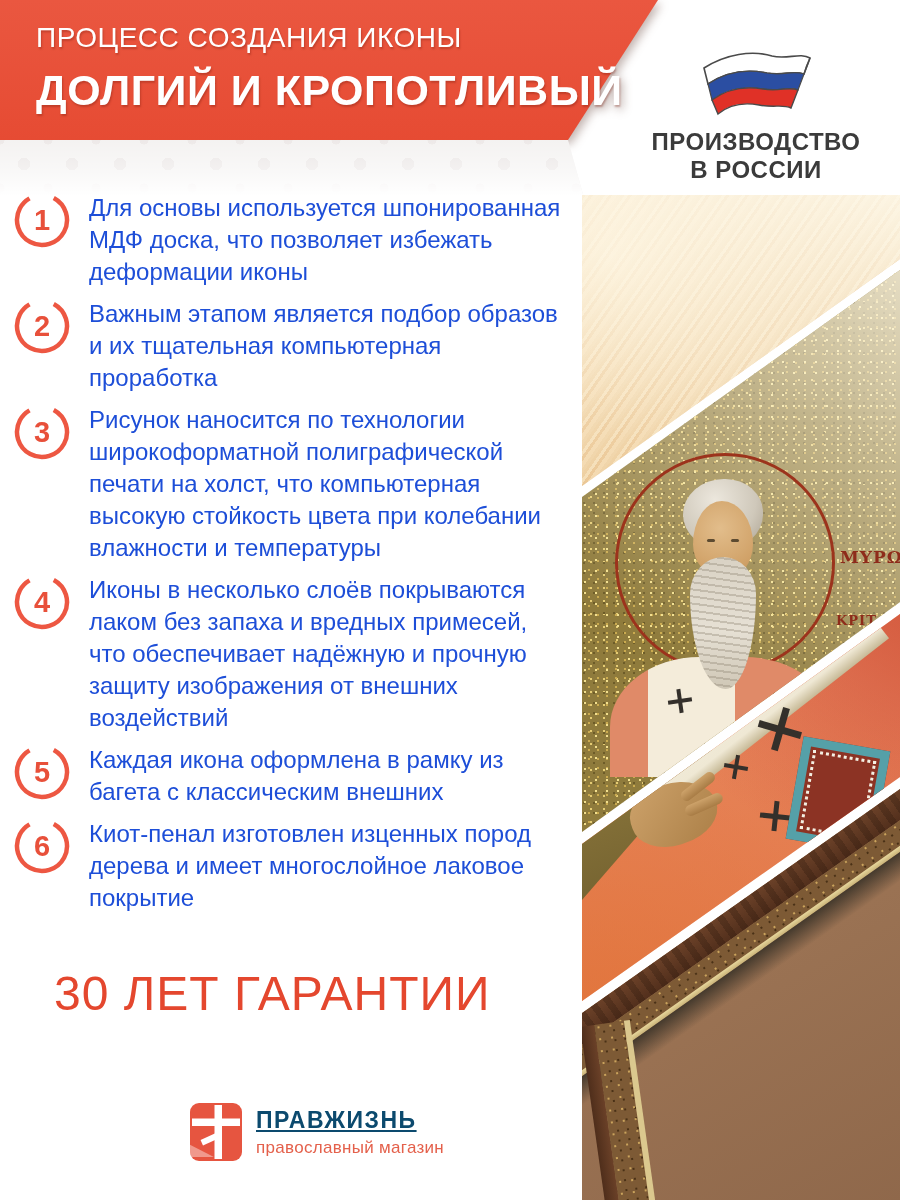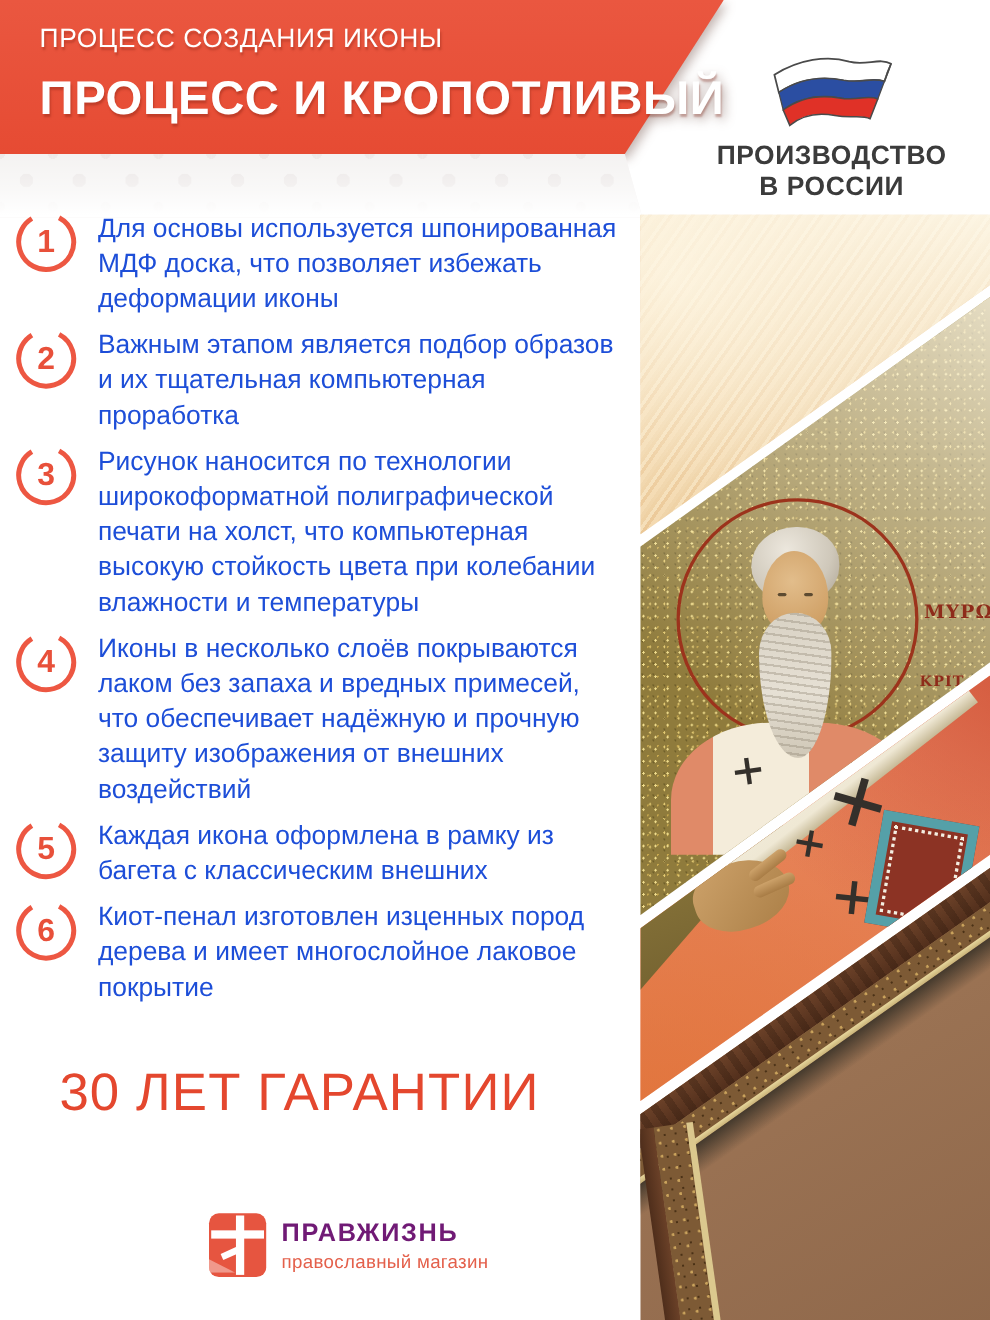--- a/index.html
+++ b/index.html
@@ -3,21 +3,21 @@
 <meta charset="utf-8">
 <style>
   html,body{margin:0;padding:0;}
   body{width:900px;height:1200px;position:relative;overflow:hidden;background:#fff;
        font-family:"Liberation Sans", sans-serif;}
 
   
   .banner-wrap{position:absolute;left:0;top:0;filter:drop-shadow(3px 4px 5px rgba(80,40,30,.35));}
   .banner{width:700px;height:140px;background:linear-gradient(180deg,#ea5740 0%,#e64b33 100%);
           clip-path:polygon(0 0,658px 0,568px 140px,0 140px);}
-  .banner-line1{position:absolute;left:36px;top:22px;color:#fff;font-size:24px;font-weight:400;
+  .banner-line1{position:absolute;left:36px;top:22px;color:#fff;font-size:28px;font-weight:400;
                 letter-spacing:.5px;text-shadow:1px 2px 2px rgba(120,30,15,.35);}
   .banner-line2{position:absolute;left:36px;top:66px;color:#fff;font-size:43px;font-weight:700;
                 letter-spacing:.5px;text-shadow:1px 2px 2px rgba(120,30,15,.35);}
 
   
   .pattern-band{position:absolute;left:0;top:140px;width:584px;height:58px;
     background-color:#f2f0ef;
     background-image:
       radial-gradient(circle 11px at 24px 24px, #e7e2e1 55%, transparent 58%),
       radial-gradient(circle 8px at 0px 0px,   #eae5e4 55%, transparent 58%),
@@ -45,21 +45,21 @@
 
   
   .guarantee{position:absolute;left:54px;top:966px;color:#e4472e;font-size:48px;font-weight:400;
              letter-spacing:1px;}
 
   
   .logo{position:absolute;left:190px;top:1103px;display:flex;gap:14px;align-items:center;}
   .logo-mark{width:52px;height:58px;background:#e65540;border-radius:9px;position:relative;overflow:hidden;}
   .logo-mark::after{content:"";position:absolute;inset:0;
       clip-path:polygon(0 72%,46% 93%,0 93%);background:rgba(255,255,255,.4);}
-  .logo-text .name{color:#701a75;font-size:23px;font-weight:700;letter-spacing:1.5px;}
+  .logo-text .name{color:#0c4a6e;font-size:23px;font-weight:700;letter-spacing:1.5px;text-decoration:underline;}
   .logo-text .tagline{color:#e4604b;font-size:17px;margin-top:4px;letter-spacing:.3px;}
 
   
   .collage{position:absolute;left:582px;top:195px;width:380px;height:1005px;background:#fff;}
   .collage .seg{position:absolute;inset:0;}
 
   
   .seg-wood{clip-path:polygon(0 0,318px 0,318px 64px,0 291px);
     background:
       linear-gradient(205deg, rgba(255,252,240,.9) 0%, rgba(255,252,240,0) 34%),
@@ -151,21 +151,21 @@
       radial-gradient(circle 1.2px at 9px 8px, #4a3116 85%, transparent),
       #7d5a35;background-size:12px 12px,10px 10px;}
   .fs3{width:6px;background:#dbc88e;}
 </style>
 </head>
 <body>
 
 <div class="banner-wrap">
   <div class="banner"></div>
   <div class="banner-line1">ПРОЦЕСС СОЗДАНИЯ ИКОНЫ</div>
-  <div class="banner-line2">ПРОЦЕСС И КРОПОТЛИВЫЙ</div>
+  <div class="banner-line2">ДОЛГИЙ И КРОПОТЛИВЫЙ</div>
 </div>
 
 <div class="pattern-band"></div>
 
 <div class="made-in">
   <svg class="flag" width="124" height="74" viewBox="0 0 124 74">
     <path d="M10 22 C32 8, 58 4, 78 10 C93 14, 106 6, 116 12 L110 28 C98 24, 90 30, 73 27 C53 23, 32 26, 14 38 Z" fill="#ffffff" stroke="#4a4a4a" stroke-width="1.6"></path>
     <path d="M14 38 C32 26, 53 23, 73 27 C90 30, 98 24, 110 28 L104 44 C94 40, 86 46, 69 43 C51 40, 34 42, 18 54 Z" fill="#2b4ea2" stroke="#4a4a4a" stroke-width="1.2"></path>
     <path d="M18 54 C34 42, 51 40, 69 43 C86 46, 94 40, 104 44 L97 62 C89 58, 80 62, 65 59 C49 56, 36 58, 24 68 Z" fill="#e03127" stroke="#4a4a4a" stroke-width="1.4"></path>
     <path d="M116 12 L110 28 C112 20 114 16 116 12 Z" fill="#ffffff" stroke="#4a4a4a" stroke-width="1.2"></path>

